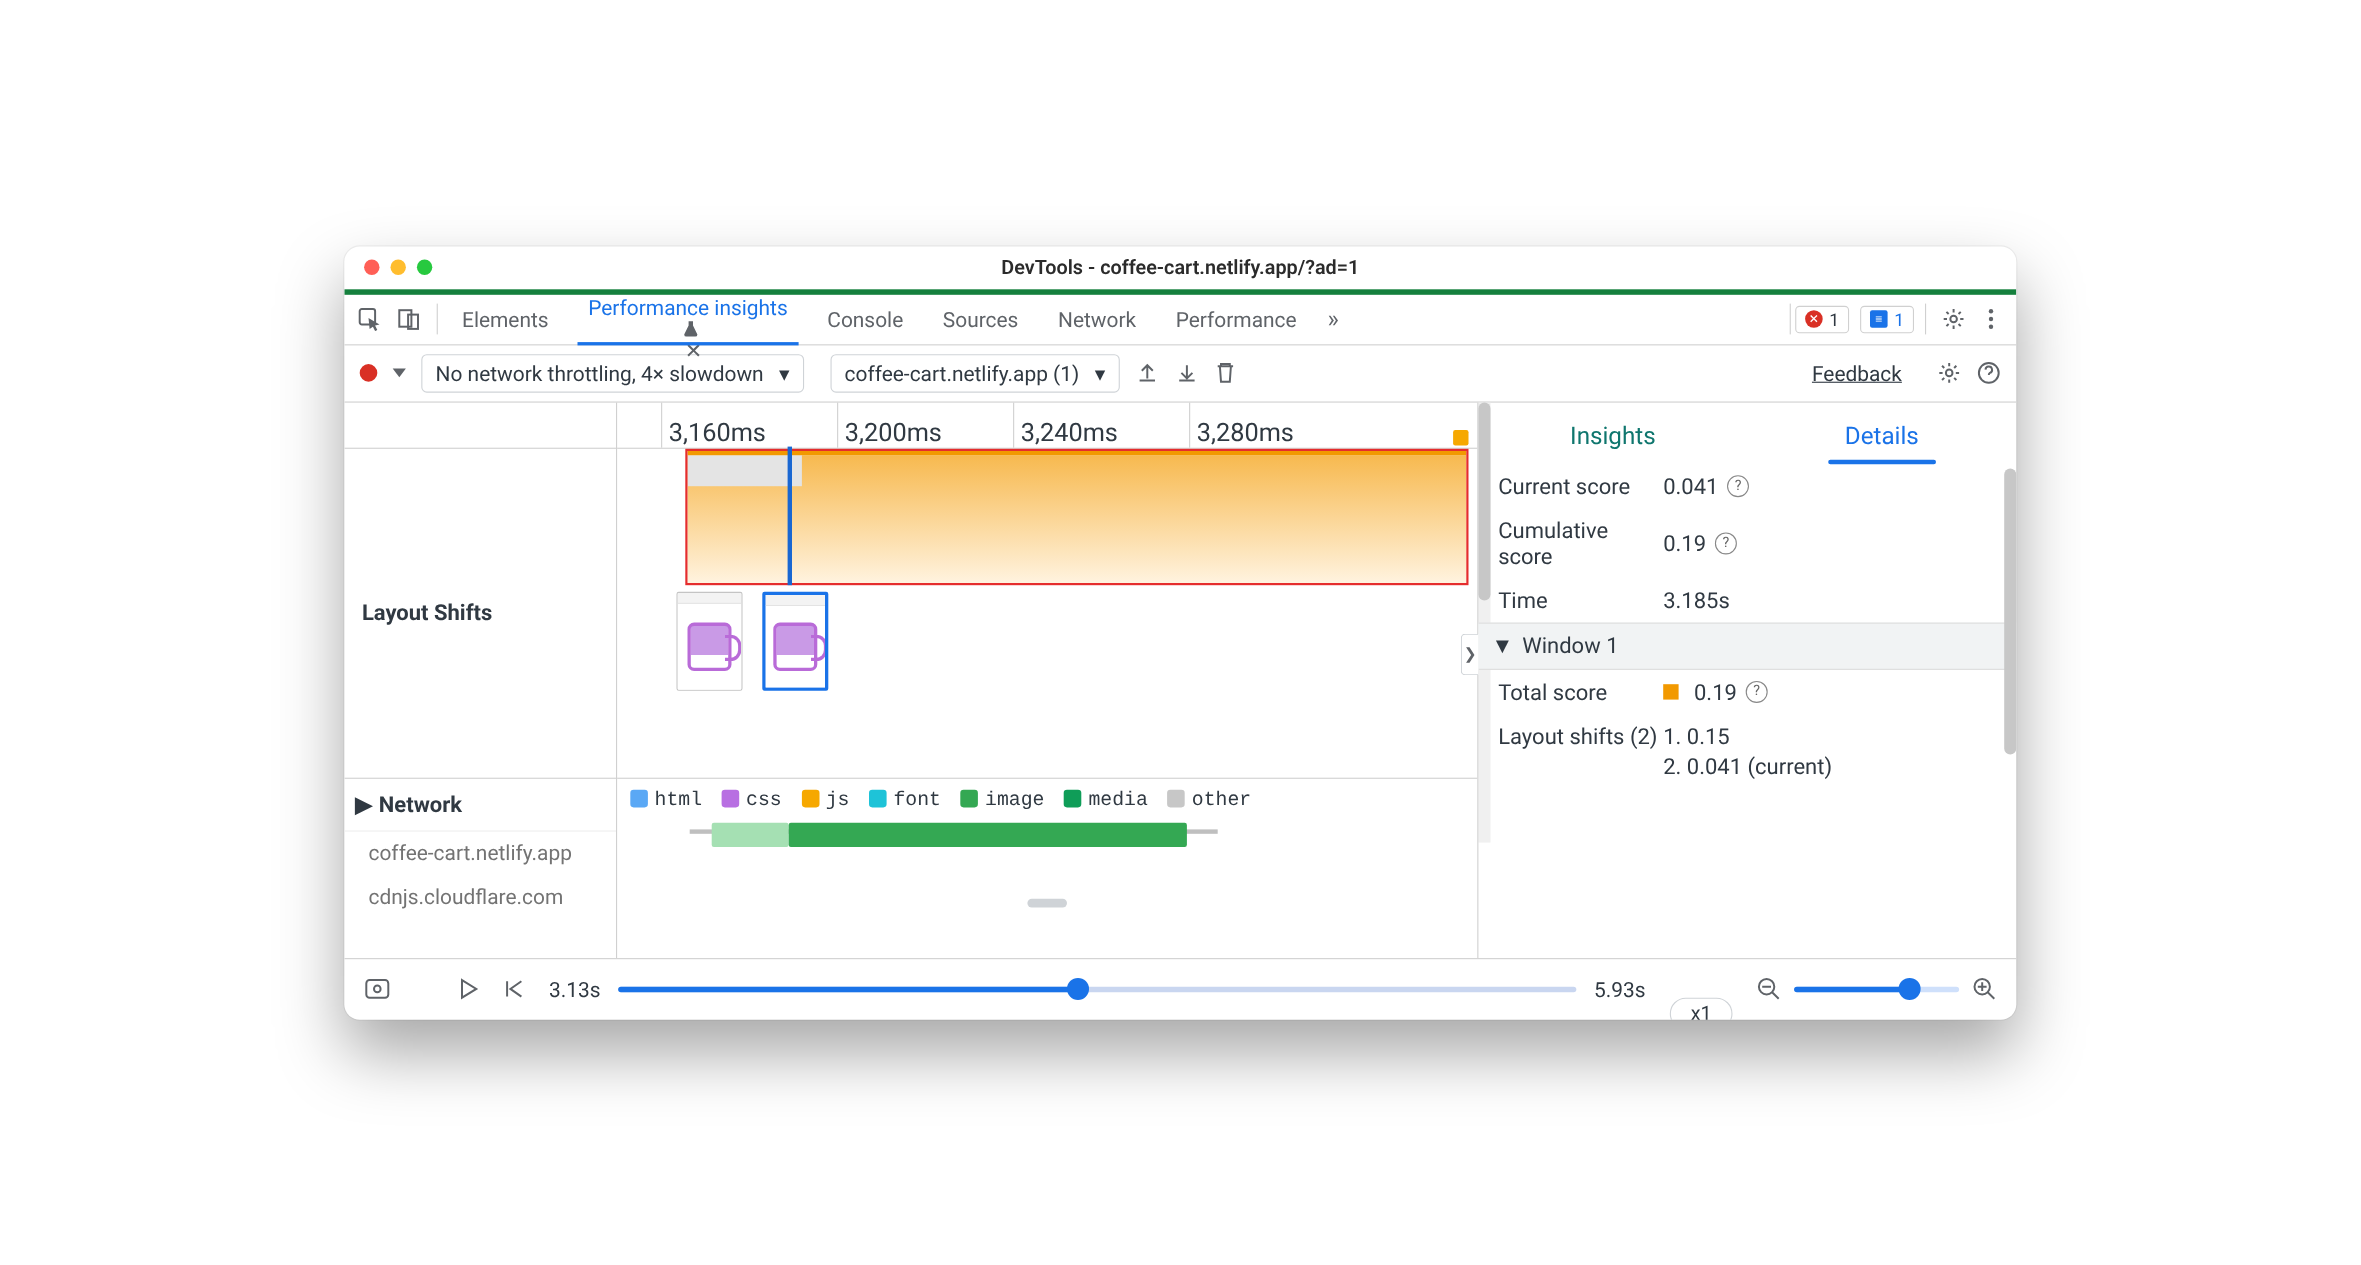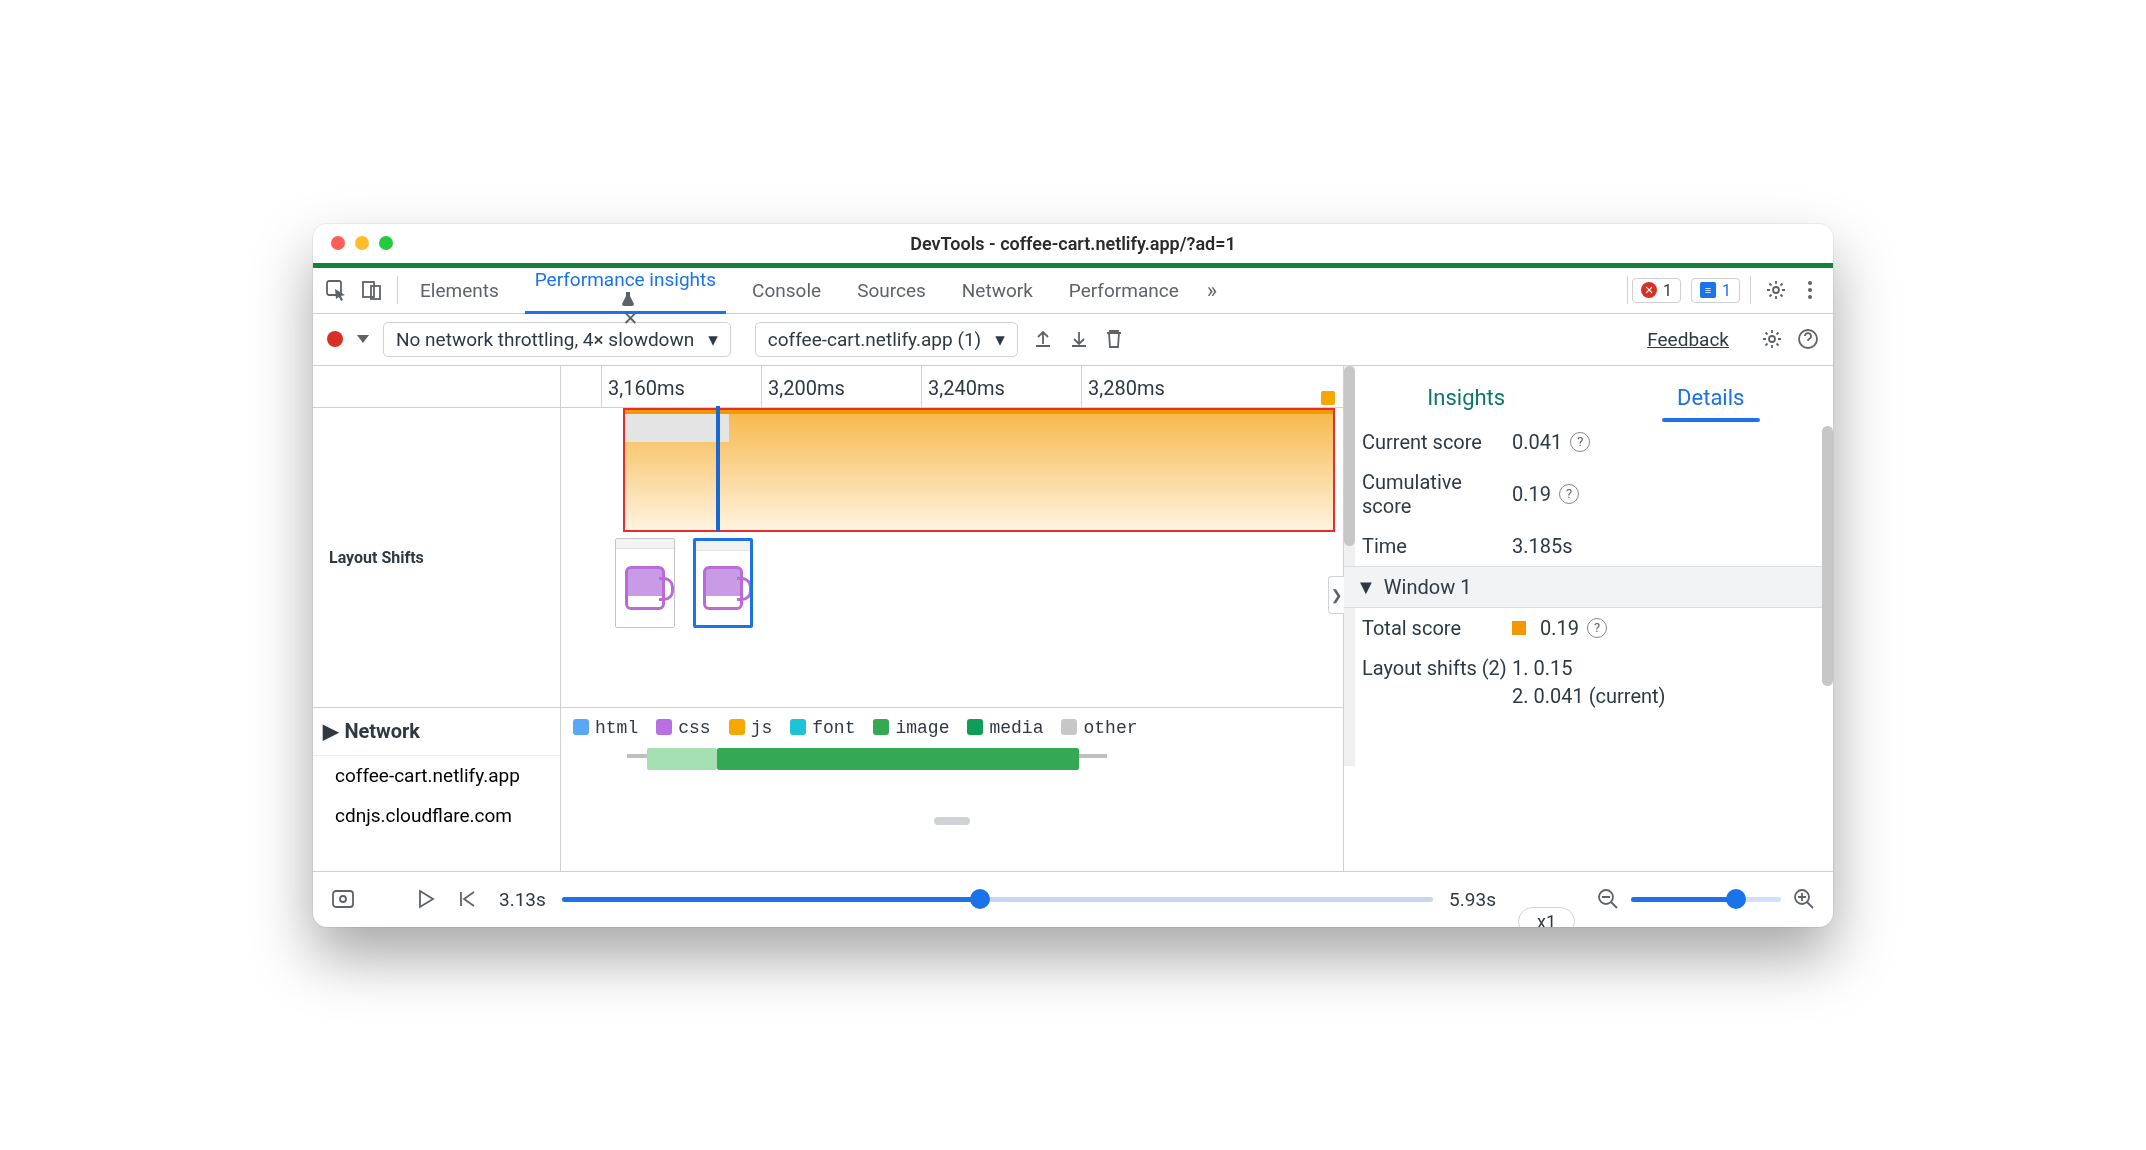--- a/index.html
+++ b/index.html
@@ -87,28 +87,28 @@
 
   
   .main { flex:1; display:flex; min-height:0; }
   .left-col { width:248px; border-right:1px solid #d0d0d0; display:flex; flex-direction:column;}
   .timeline-col { flex:1; display:flex; flex-direction:column; min-width:0;}
   .right-col { width:490px; border-left:1px solid #d0d0d0; display:flex; flex-direction:column; position:relative;}
 
   
   .ruler { height:42px; border-bottom:1px solid #d0d0d0; position:relative; }
   .left-col .ruler-blank { height:42px; border-bottom:1px solid #d0d0d0;}
-  .tick { position:absolute; top:0; bottom:0; border-left:1px solid #d0d0d0; padding-left:6px; font-size:20px; color:#303942; display:flex; align-items:center; padding-top:4px;}
+  .tick { position:absolute; top:0; bottom:0; border-left:1px solid #d0d0d0; padding-left:6px; font-size:23px; color:#303942; display:flex; align-items:flex-end; padding-top:4px;}
   .ruler .mark { position:absolute; right:8px; bottom:2px; width:14px;height:14px;background:#f6a800;border-radius:2px;}
   .scroll-track-v { position:absolute; right:-12px; top:0; width:11px; height:400px; background:#f0f0f0;}
   .scroll-thumb-v { position:absolute; right:-12px; top:0; width:11px; height:180px; background:#c7c7c7; border-radius:6px;}
 
   
   .lane-layout { height:300px; border-bottom:1px solid #d0d0d0; position:relative;}
-  .left-col .lane-layout-label { height:300px; border-bottom:1px solid #d0d0d0; display:flex; align-items:center; padding-left:16px; font-weight:700; font-size:16px;}
+  .left-col .lane-layout-label { height:300px; border-bottom:1px solid #d0d0d0; display:flex; align-items:center; padding-left:16px; font-weight:700; font-size:20px;}
   .red-rect { position:absolute; left:62px; right:8px; top:0; height:124px; border:2px solid #e52d2d;}
   .orange-area {
     position:absolute; left:64px; right:10px; top:2px; height:120px;
     background:linear-gradient(#f7b94f,#fff3df);
     border-top:4px solid #f29900;
   }
   .orange-area .step { position:absolute; left:0; width:104px; top:0; height:28px; background:#e4e4e4;}
   .playhead { position:absolute; left:155px; top:-2px; width:4px; height:126px; background:#1967d2; }
   .thumbs { position:absolute; left:54px; top:130px; display:flex; gap:18px;}
   .thumb {
@@ -116,21 +116,21 @@
     display:flex; flex-direction:column; overflow:hidden;
   }
   .thumb .topstrip{height:10px;background:#f3f3f3;border-bottom:1px solid #e3e3e3;}
   .thumb .body{flex:1;display:flex;align-items:center;justify-content:center;background:#fff;}
   .mug{width:40px;height:44px;border:3px solid #b96bd8;border-radius:6px;position:relative;background:linear-gradient(#c99ae6 70%, #fff 70%);}
   .mug::after{content:"";position:absolute;right:-12px;top:8px;width:12px;height:18px;border:3px solid #b96bd8;border-left:none;border-radius:0 10px 10px 0;}
   .thumb.sel{border:3px solid #1a73e8;}
 
   
   .left-col .lane-net-label { height:48px; display:flex; align-items:center; gap:6px; padding-left:10px; font-weight:700; font-size:20px; border-bottom:1px solid #eee;}
-  .left-col .host { height:40px; display:flex; align-items:center; padding-left:22px; font-size:19px; color:#000000;}
+  .left-col .host { height:40px; display:flex; align-items:center; padding-left:22px; font-size:19px; color:#737373;}
   .lane-net { padding:10px 12px 0 12px;font-family:Liberation Mono, monospace;}
   .legend { display:flex; gap:18px; align-items:center; font-size:18px; color:#303942;}
   .sw{width:16px;height:16px;border-radius:3px;display:inline-block;margin-right:6px;vertical-align:-2px;}
   .sw.html{background:#5aa8f5;} .sw.css{background:#b86fe2;} .sw.js{background:#f6a800;}
   .sw.font{background:#1ec3d8;} .sw.image{background:#34a853;} .sw.media{background:#0f9d58;}
   .sw.other{background:#c7c7c7;}
   .bars { position:relative; height:70px; margin-top:6px;}
   .bar-line{position:absolute;left:54px;width:480px;top:10px;height:4px;background:#bfbfbf;}
   .bar-green-l{position:absolute;left:74px;width:70px;top:4px;height:22px;background:#a5e0b3;border-radius:2px;}
   .bar-green-r{position:absolute;left:144px;width:362px;top:4px;height:22px;background:#34a853;border-radius:2px;}

